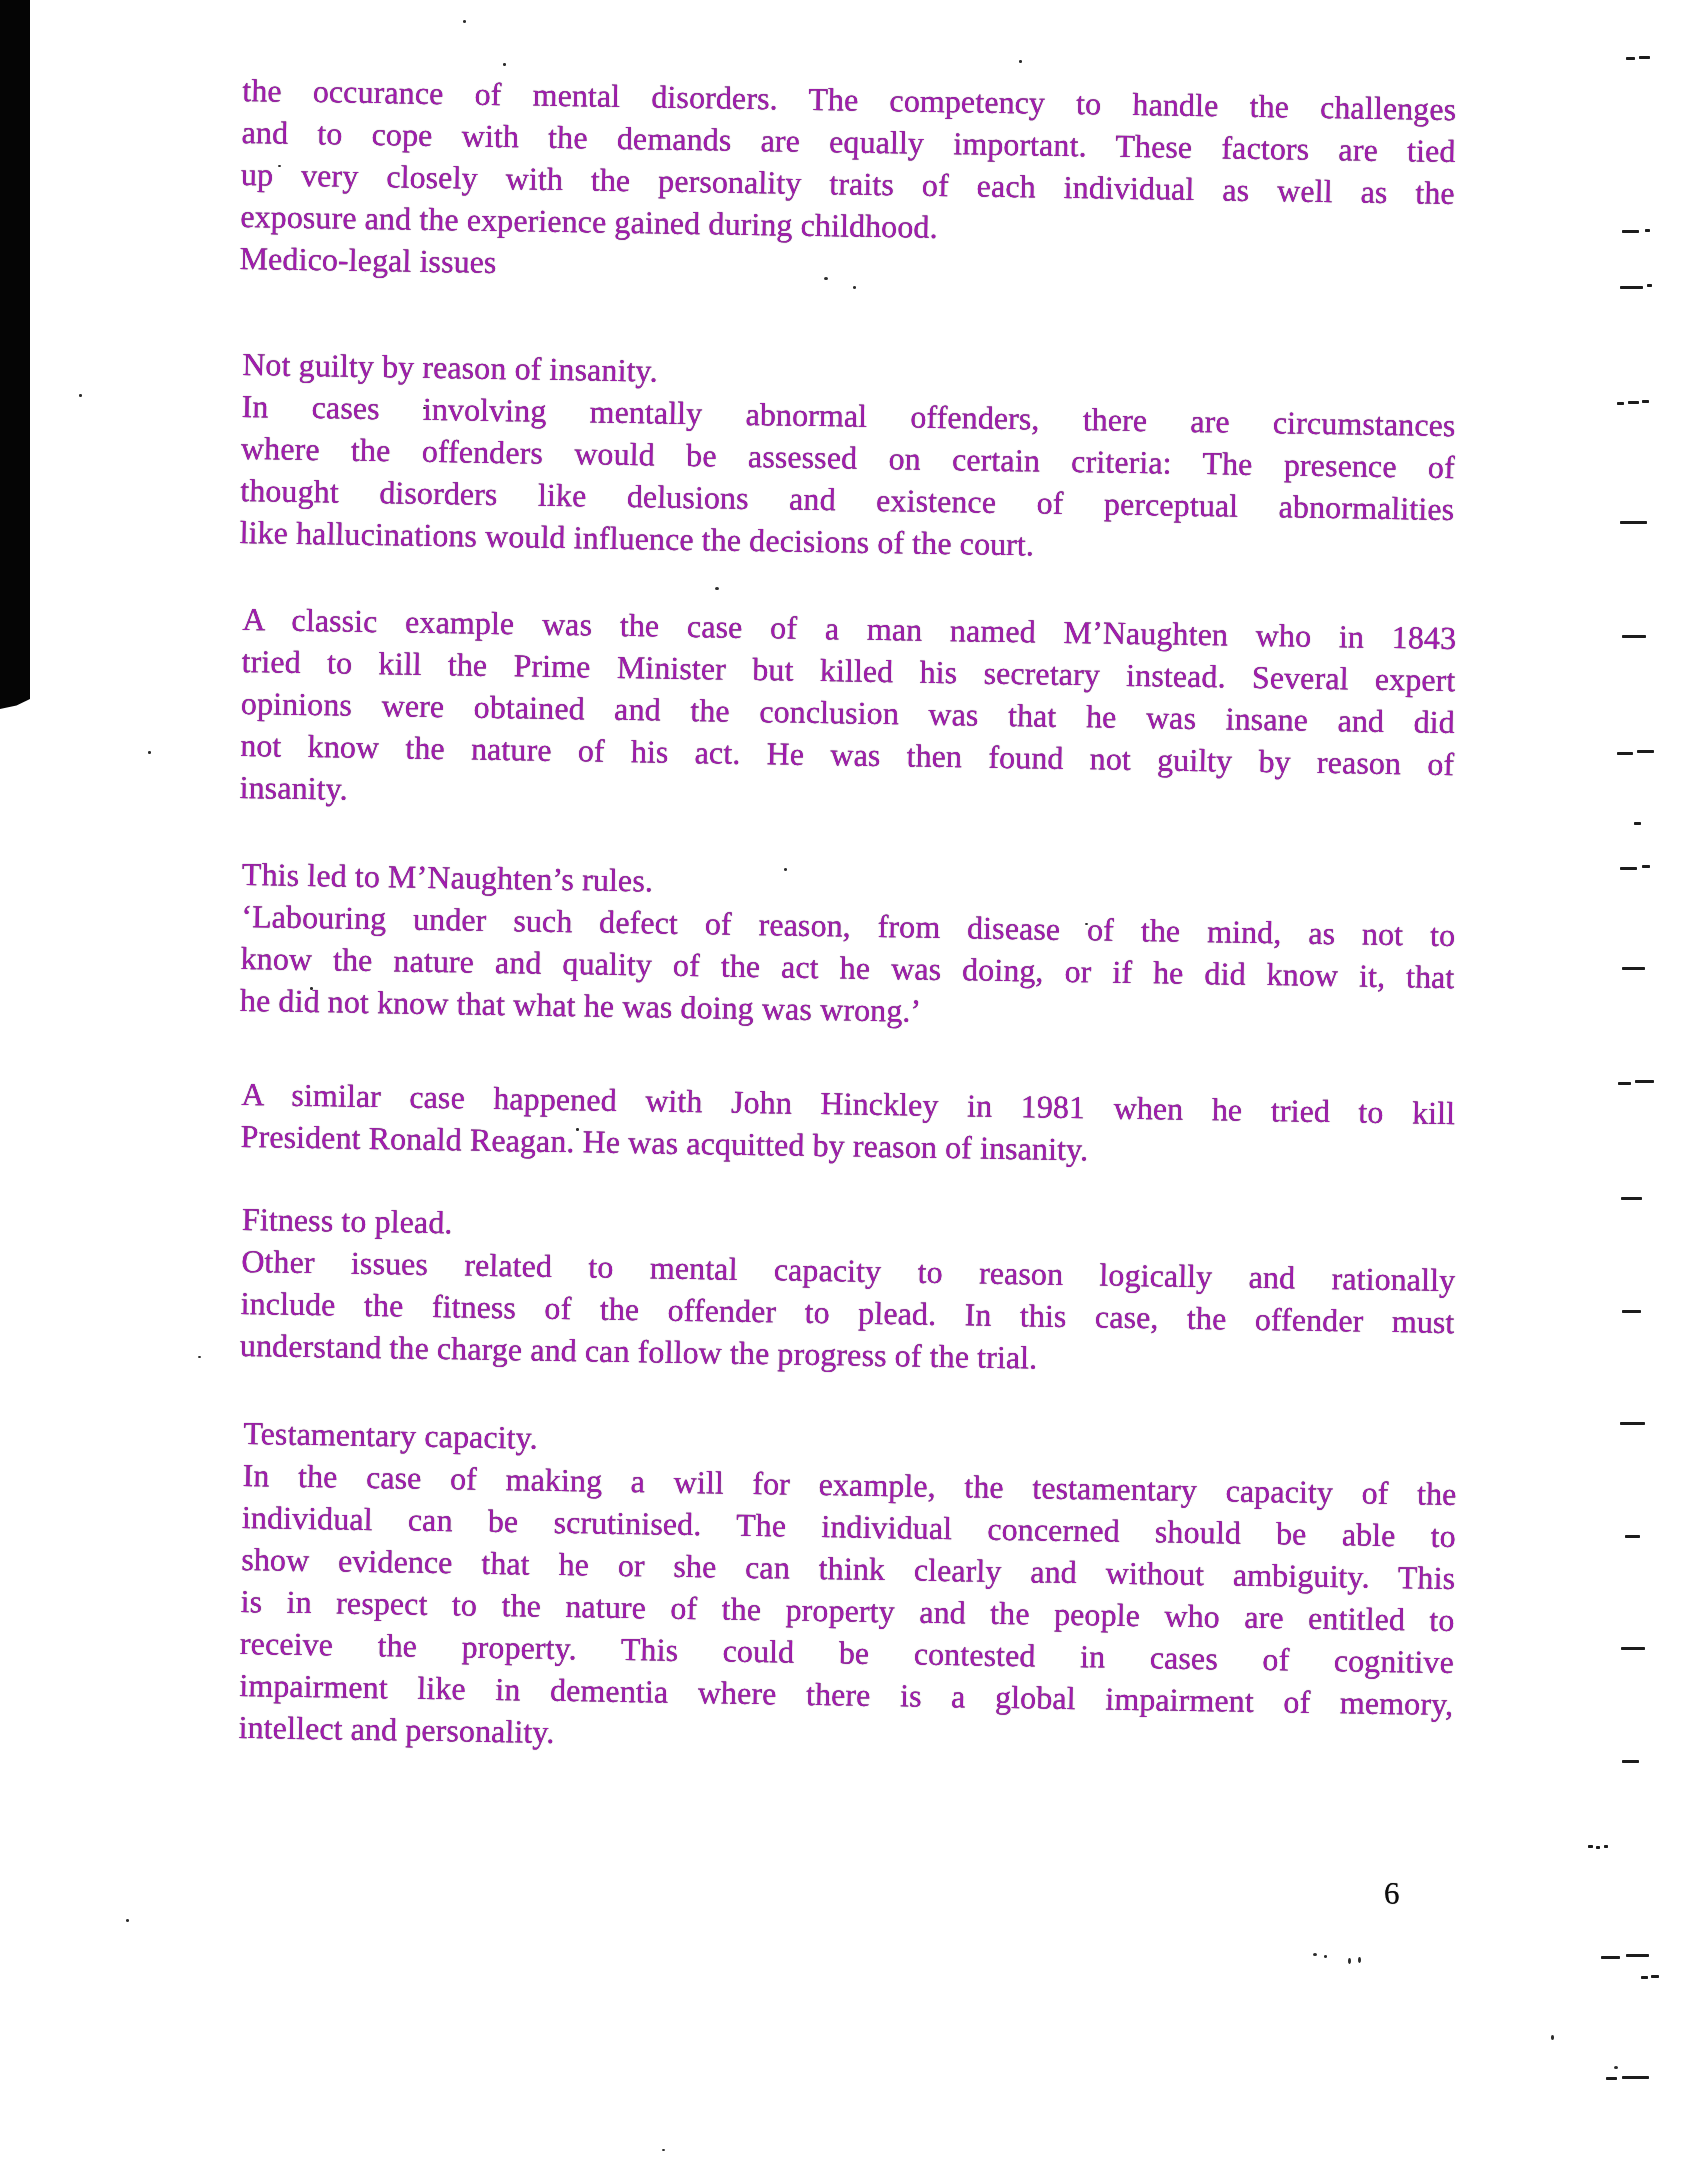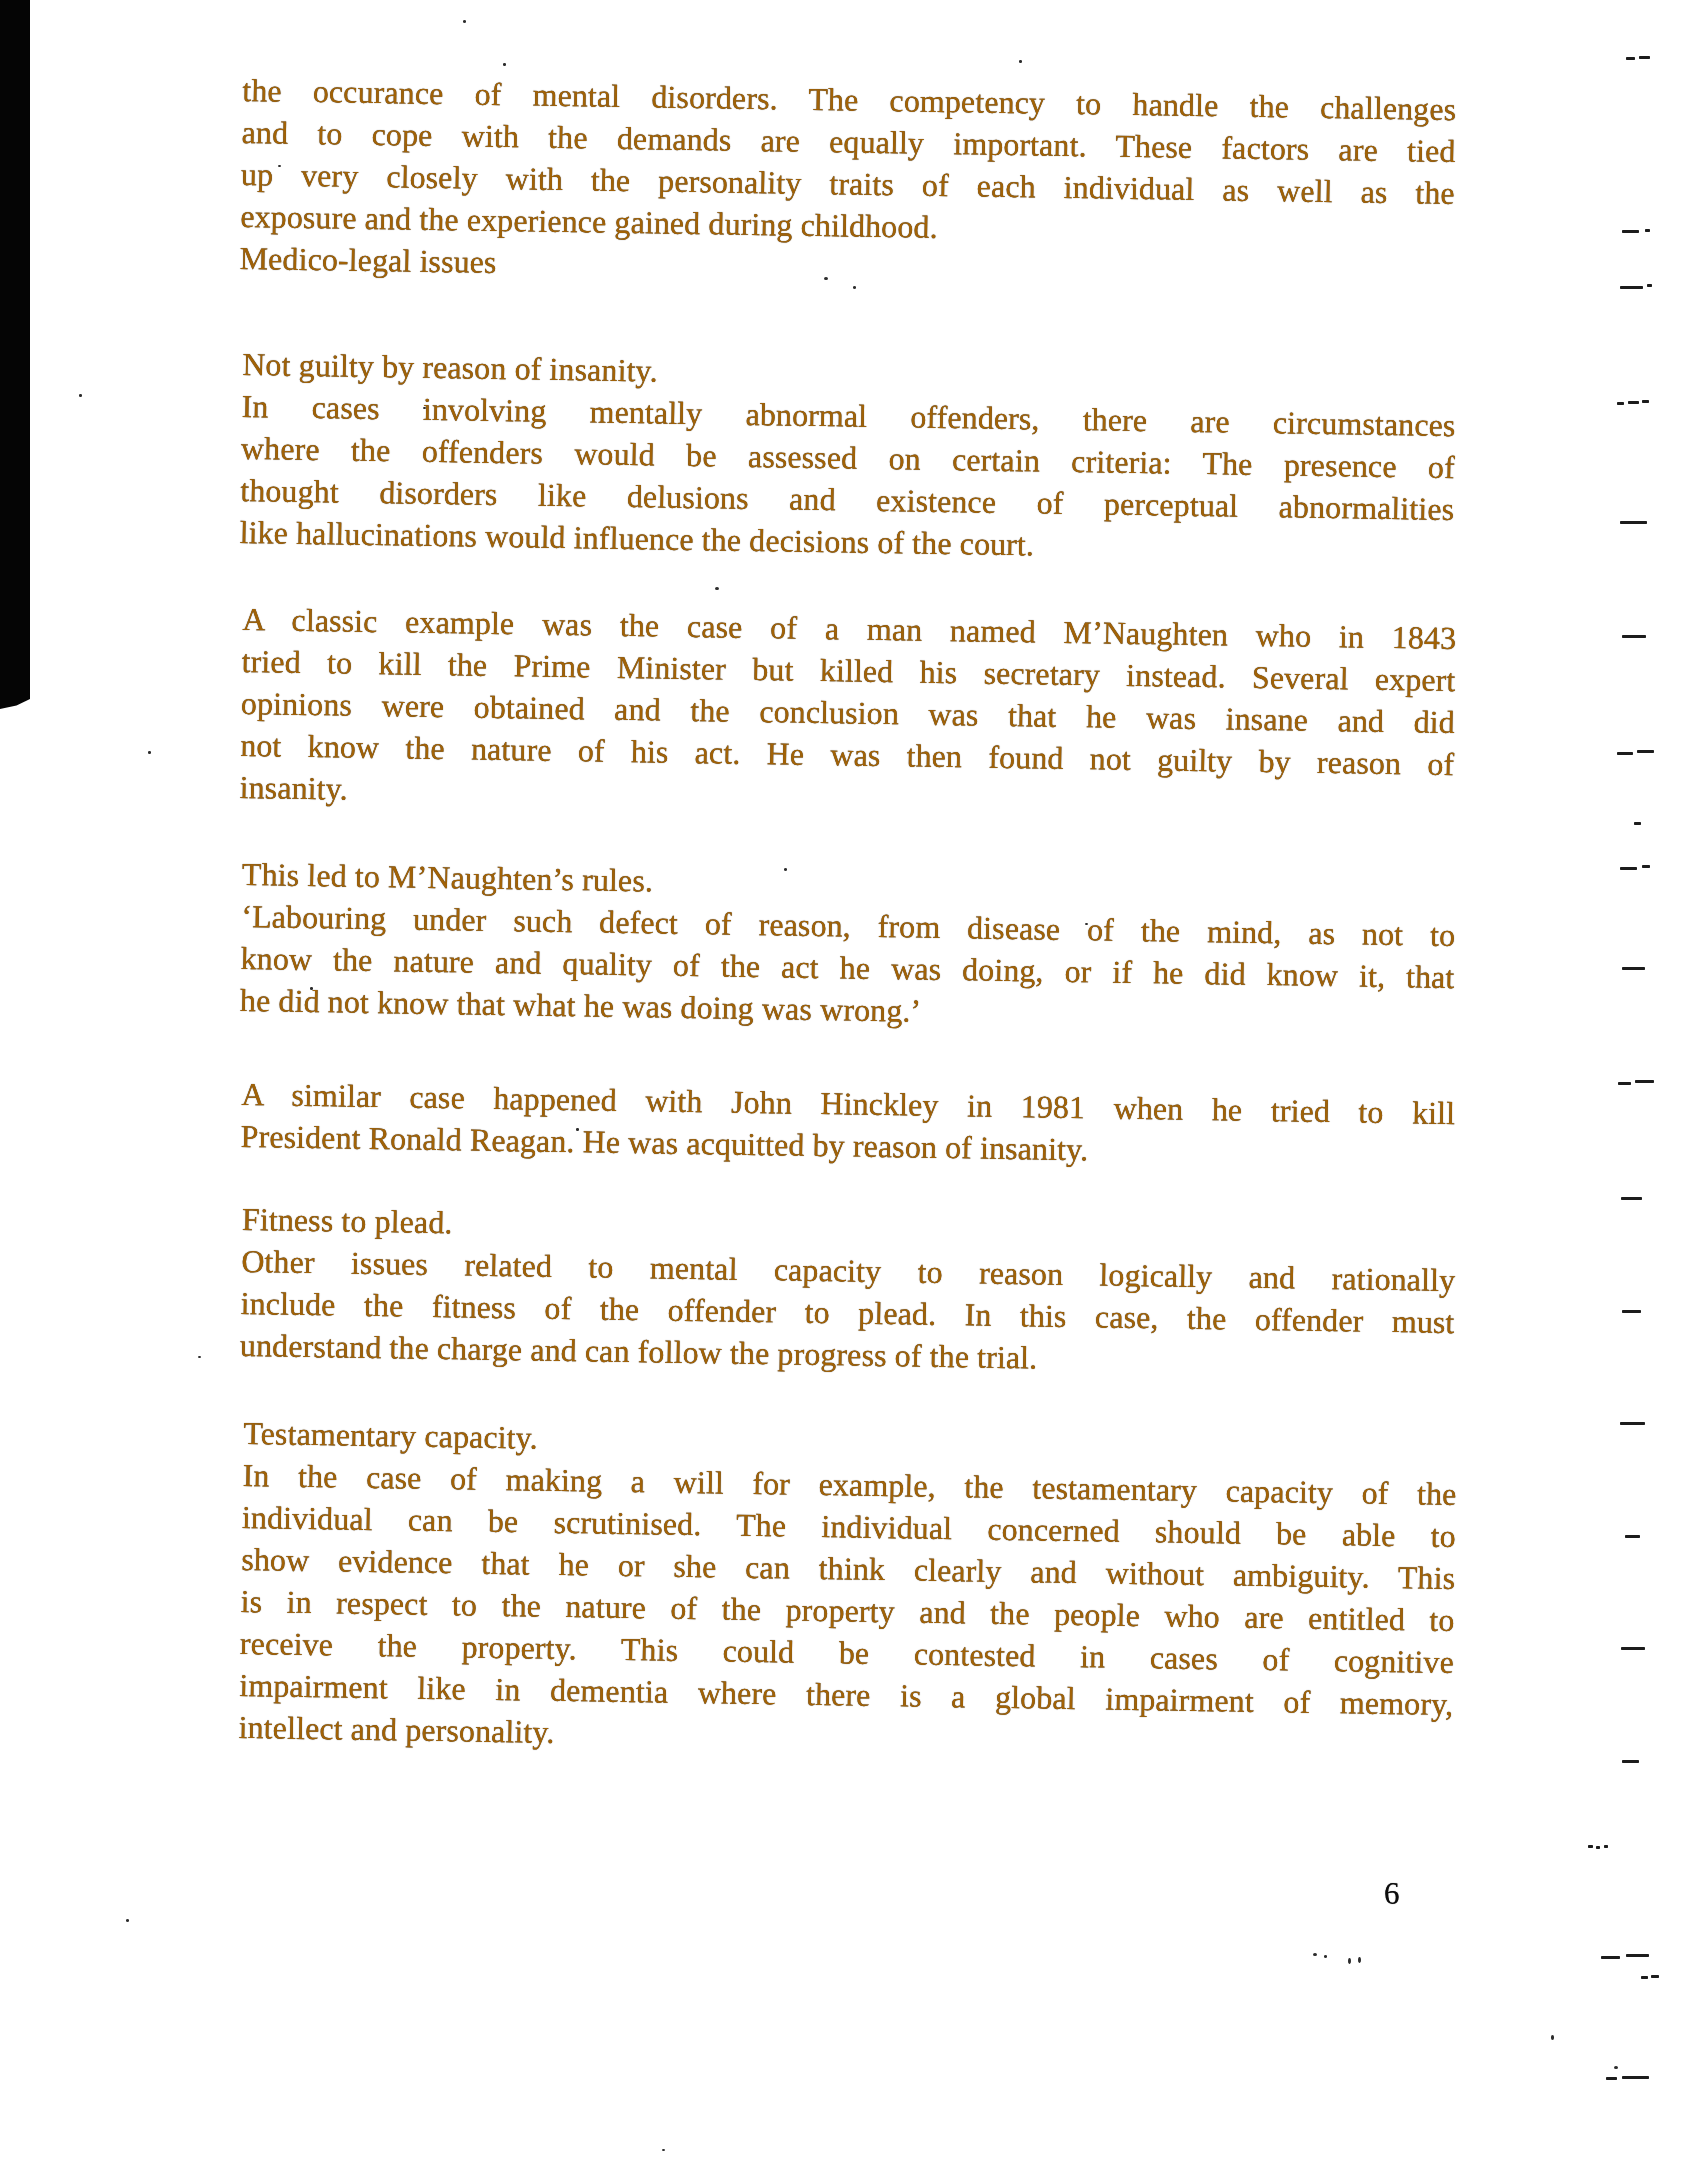--- a/index.html
+++ b/index.html
@@ -14,21 +14,21 @@
   
   .left-bar{
     position:absolute;left:0;top:0;width:30px;height:709px;
     background:#050505;
     clip-path:polygon(0 0,100% 0,100% 98.6%,55% 99.5%,0 100%);
   }
   
   #paragraphs{
     position:absolute;left:241px;top:69px;width:1214px;
     font-size:32px;
-    color:#a16207;
+    color:#a21caf;
     text-shadow:0 0 0.8px rgba(0,0,0,.85);
     letter-spacing:0.1px;
   }
   .para{transform:rotate(.9deg);transform-origin:0 50%;}
   .para:nth-child(1){margin-bottom:64px;}
   .para:nth-child(2){margin-bottom:45px;}
   .para:nth-child(3){margin-bottom:45px;}
   .para:nth-child(4){margin-bottom:52px;}
   .para:nth-child(5){margin-bottom:41px;}
   .para:nth-child(6){margin-bottom:46px;}

